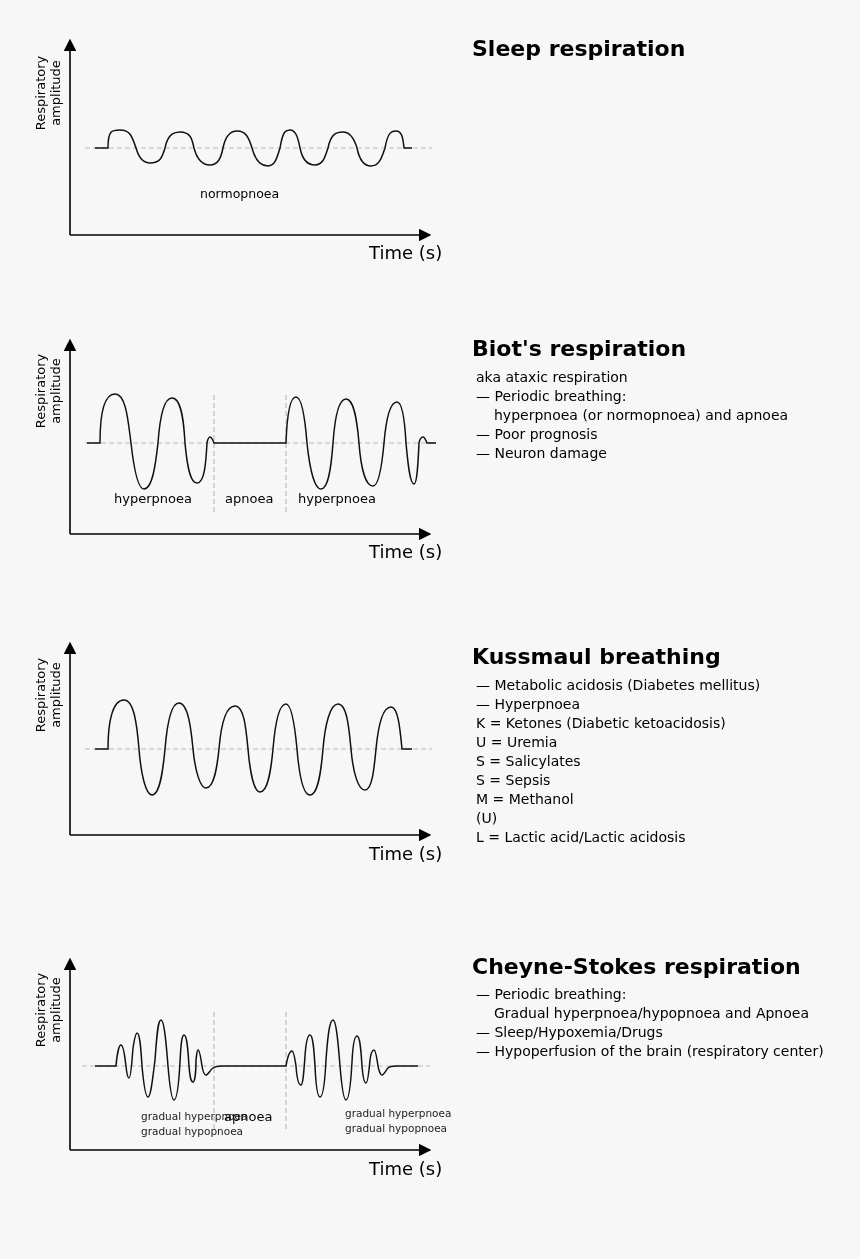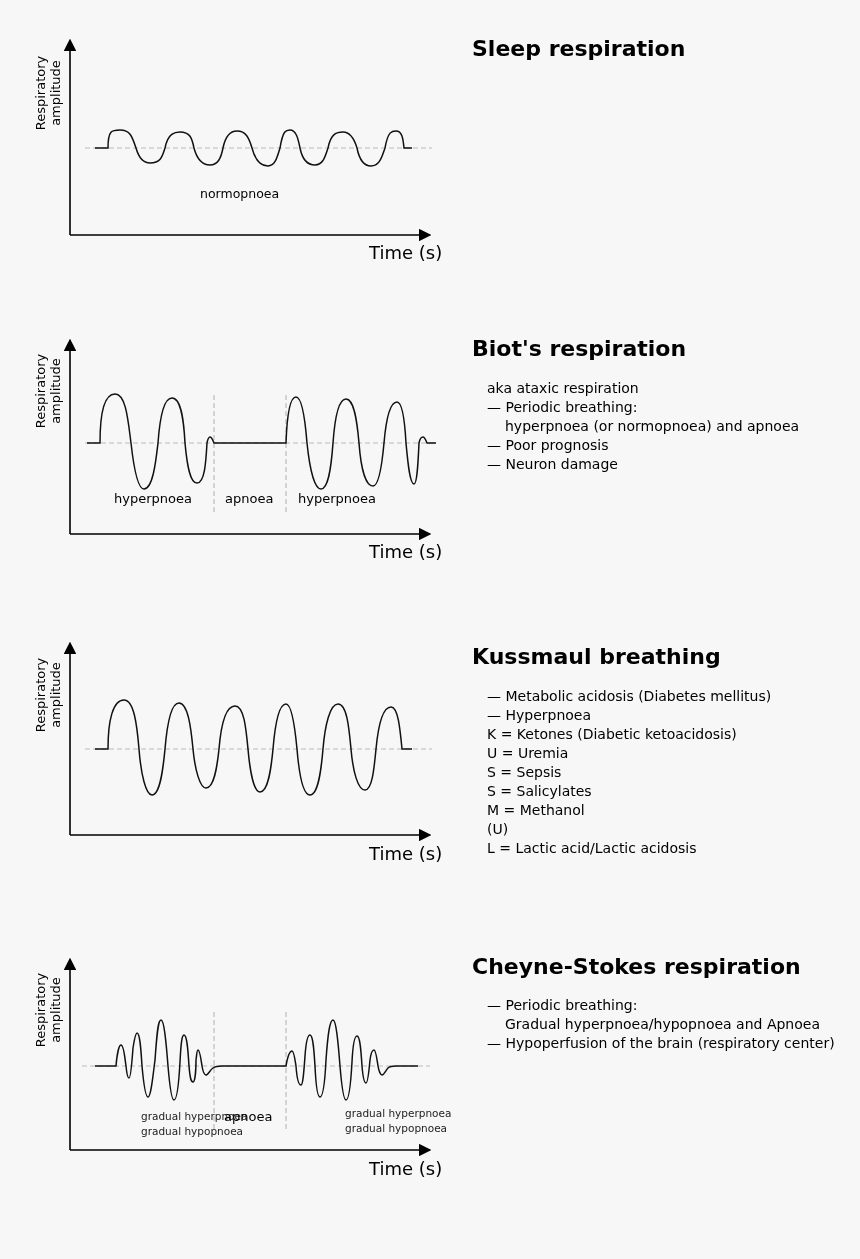--- a/index.html
+++ b/index.html
@@ -26,21 +26,21 @@
     .seg-label { position: absolute; font-size: 13px; white-space: nowrap; }
     .seg-small { position: absolute; font-size: 10.5px; line-height: 15px; color: #222; white-space: nowrap; margin-left: 48px; }
     .title {
       position: absolute; left: 472px;
       font-weight: bold; font-size: 22px;
       white-space: nowrap;
     }
     .notes {
       position: absolute; left: 472px;
       font-size: 14px; line-height: 19px;
-      margin: 15px; padding: 0; list-style: none;
+      margin: 4px; padding: 0; list-style: none;
     }
     .notes li { white-space: nowrap; }
     .notes li.indent { padding-left: 18px; }
   </style>
 </head>
 <body>
 
 <div class="panel" style="top:0; height:300px;">
   <svg class="chart-svg" width="460" height="300">
     <defs>
@@ -136,22 +136,22 @@
     <span>Respiratory</span><br><span>amplitude</span>
   </div>
   <div class="xlabel" style="left:369px; top:233px;">Time (s)</div>
 
   <div class="title" style="top:34px;">Kussmaul breathing</div>
   <ul class="notes" style="top:62px;">
     <li>— Metabolic acidosis (Diabetes mellitus)</li>
     <li>— Hyperpnoea</li>
     <li>K = Ketones (Diabetic ketoacidosis)</li>
     <li>U = Uremia</li>
+    <li>S = Salicylates</li>
     <li>S = Sepsis</li>
-    <li>S = Salicylates</li>
     <li>M = Methanol</li>
     <li>(U)</li>
     <li>L = Lactic acid/Lactic acidosis</li>
   </ul>
 </div>
 
 <div class="panel" style="top:920px; height:339px;">
   <svg class="chart-svg" width="460" height="339">
     <g>
       <line x1="70" y1="230" x2="70" y2="44" stroke="#000" stroke-width="1.6" marker-end="url(#arr)"></line>
@@ -192,15 +192,16 @@
   </div>
   <div class="seg-label" style="left:224px; top:189px;">apnoea</div>
   <div class="seg-small" style="left:297px; top:186px;">
     <span>gradual hyperpnoea</span><br><span>gradual hypopnoea</span>
   </div>
 
   <div class="title" style="top:34px;">Cheyne-Stokes respiration</div>
   <ul class="notes" style="top:61px;">
     <li>— Periodic breathing:</li>
     <li class="indent">Gradual hyperpnoea/hypopnoea and Apnoea</li>
+    <li>— Sleep/Hypoxemia/Drugs</li>
     <li>— Hypoperfusion of the brain (respiratory center)</li>
   </ul>
 </div>
 
 </body></html>

